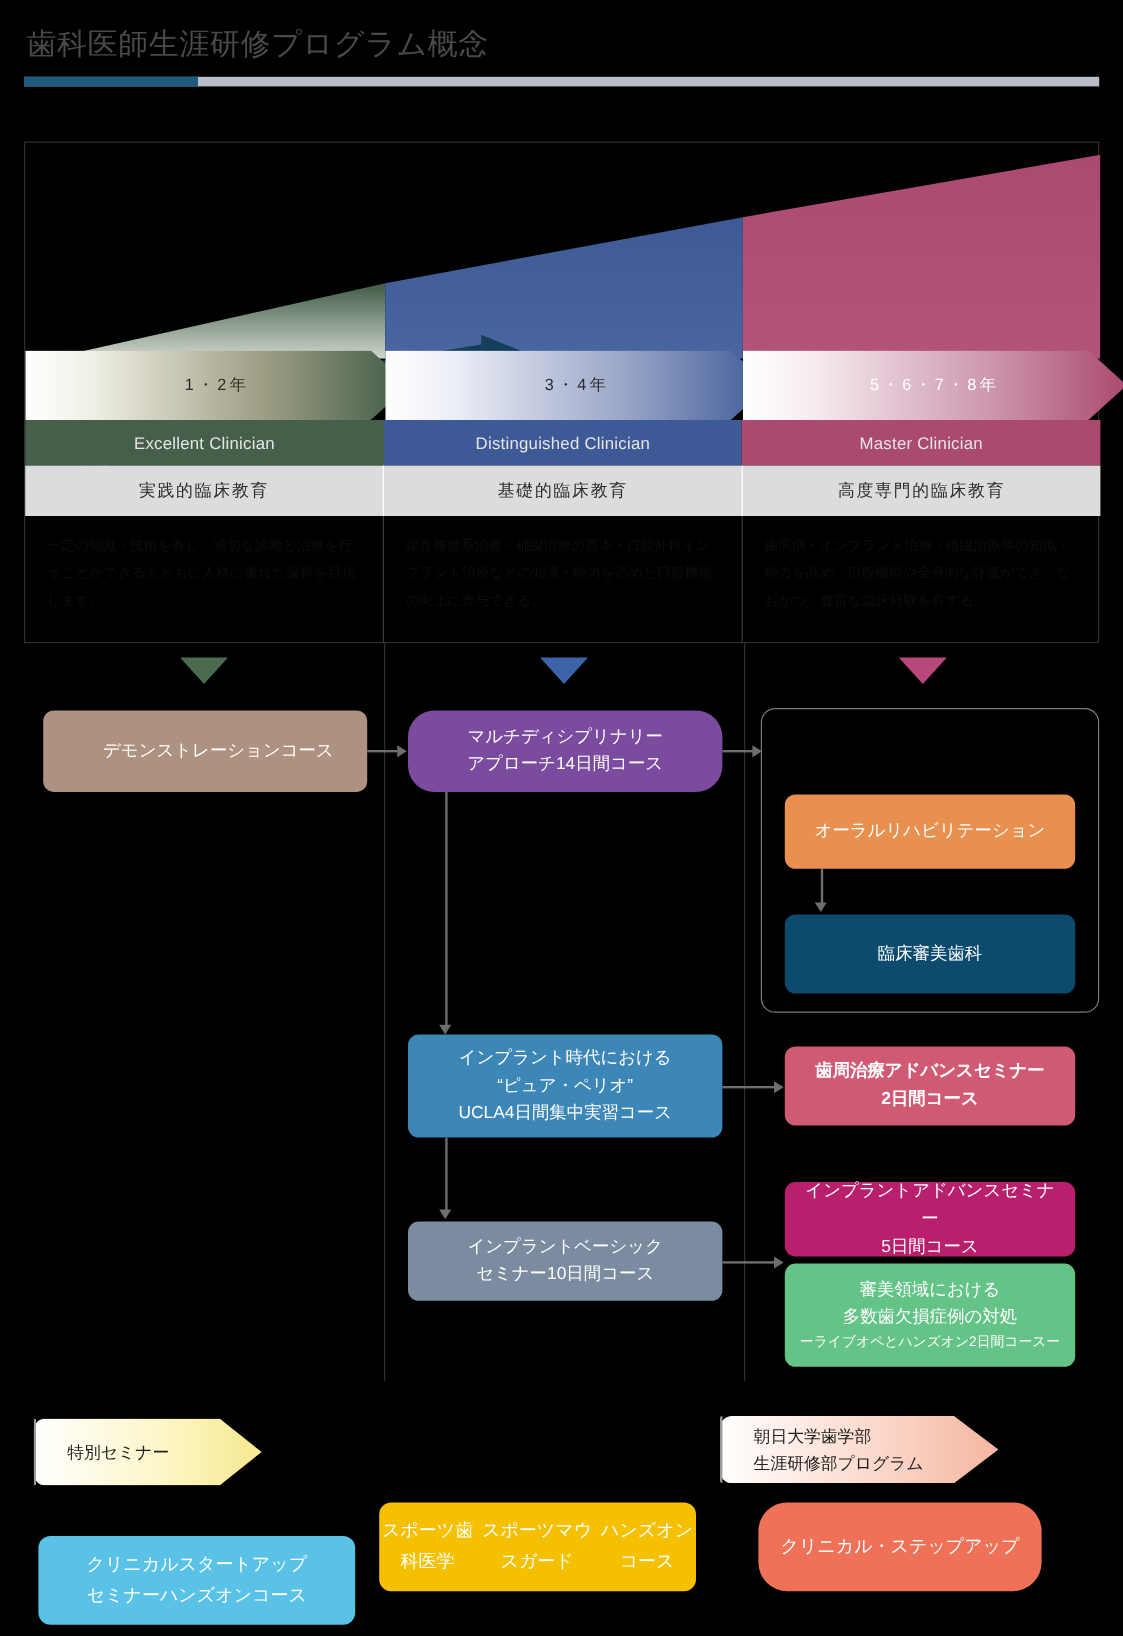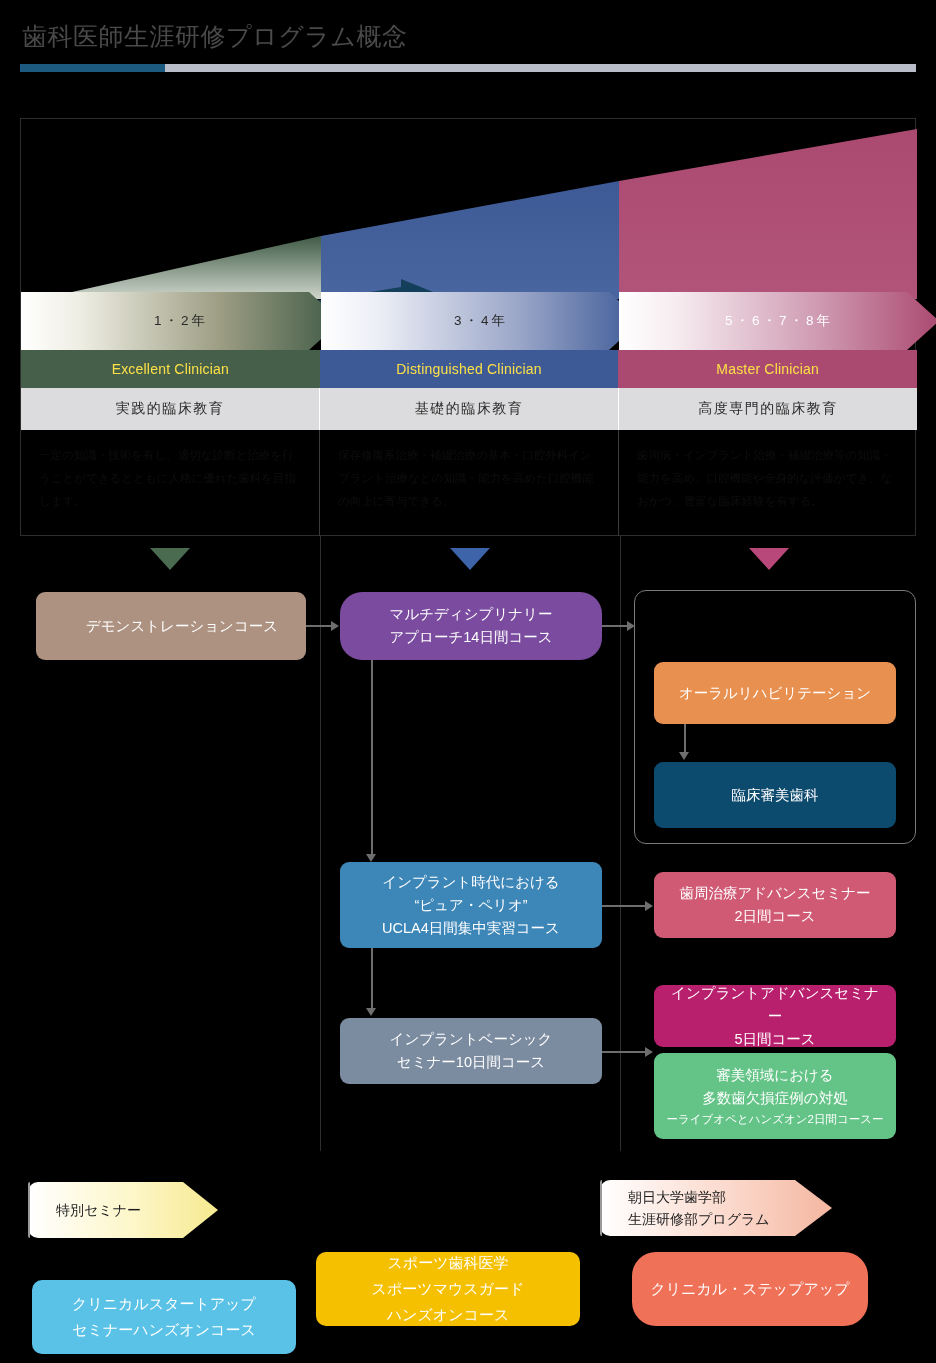--- a/index.html
+++ b/index.html
@@ -35,21 +35,21 @@
   .chev.c1 { left:0; width:320px; background:linear-gradient(90deg,#ffffff 0%,#efeee4 18%,#9d9e84 62%,#3f5a45 100%);
              clip-path: polygon(0 0, 288px 0, 320px 50%, 288px 100%, 0 100%); color:#2b2b2b; }
   .chev.c2 { left:300px; width:320px; background:linear-gradient(90deg,#ffffff 0%,#eceef6 18%,#9aa6c8 62%,#3d5a96 100%);
              clip-path: polygon(0 0, 288px 0, 320px 50%, 288px 100%, 0 100%); color:#2b2b2b; }
   .chev.c3 { left:598px; width:320px; background:linear-gradient(90deg,#ffffff 0%,#f6ecf0 18%,#cf9bb2 62%,#ab4a71 100%);
              clip-path: polygon(0 0, 288px 0, 320px 50%, 288px 100%, 0 100%); color:#ffffff; }
   .chev.c3 span { color:#fff; }
 
   .band-en { position:absolute; left:0; top:231px; width:896px; height:38px; display:flex; }
   .band-en div { flex:1 1 0; display:flex; align-items:center; justify-content:center;
-                 font-size:14px; color:#fde047; letter-spacing:.2px; }
+                 font-size:14px; color:#e5e5e5; letter-spacing:.2px; }
   .en1 { background:#465f4b; } .en2 { background:#3d5a96; } .en3 { background:#ab4a71; }
 
   .band-jp { position:absolute; left:0; top:269px; width:896px; height:42px; display:flex; background:#dcdcde; }
   .band-jp div { flex:1 1 0; display:flex; align-items:center; justify-content:center;
                  font-size:14px; color:#2b2b2b; letter-spacing:1.5px; border-right:1px solid #ffffff; }
   .band-jp div:last-child { border-right:none; }
 
   .band-desc { position:absolute; left:0; top:311px; width:896px; height:106px; display:flex; }
   .band-desc div { flex:1 1 0; padding:14px 18px; font-size:11.5px; line-height:23px;
                    color:#0e0e0e; border-right:1px solid #3a3a3a; }
@@ -210,21 +210,21 @@
   <div class="box b-esth" style="left:654px; top:762px; width:242px; height:66px;">
     <div>臨床審美歯科</div>
   </div>
 
   <div class="box b-ucla" style="left:340px; top:862px; width:262px; height:86px;">
     <div>インプラント時代における</div>
     <div>“ピュア・ペリオ”</div>
     <div>UCLA4日間集中実習コース</div>
   </div>
 
-  <div class="box b-perio" style="left:654px; top:872px; width:242px; height:66px;">
+  <div class="box b-perio" style="left:654px; top:872px; width:242px; height:66px;font-weight:bold;">
     <div>歯周治療アドバンスセミナー</div>
     <div>2日間コース</div>
   </div>
 
   <div class="box b-basic" style="left:340px; top:1018px; width:262px; height:66px;">
     <div>インプラントベーシック</div>
     <div>セミナー10日間コース</div>
   </div>
 
   <div class="box b-impadv" style="left:654px; top:985px; width:242px; height:62px;">
@@ -268,21 +268,21 @@
     <span class="edge"></span>
     <span>朝日大学歯学部</span>
     <span>生涯研修部プログラム</span>
   </div>
 
   <div class="bbox bb-blue" style="left:32px; top:1252px; width:264px; height:74px; flex-direction:column;margin-top:28px;">
     <div>クリニカルスタートアップ</div>
     <div>セミナーハンズオンコース</div>
   </div>
 
-  <div class="bbox bb-yellow" style="left:316px; top:1252px; width:264px; height:74px; flex-direction:column;">
+  <div class="bbox bb-yellow" style="left:316px; top:1252px; width:264px; height:74px; flex-direction:row;">
     <div>スポーツ歯科医学</div>
     <div>スポーツマウスガード</div>
     <div>ハンズオンコース</div>
   </div>
 
   <div class="bbox bb-salmon" style="left:632px; top:1252px; width:236px; height:74px;border-radius:24px;">
     <div>クリニカル・ステップアップ</div>
   </div>
 
 </div>

